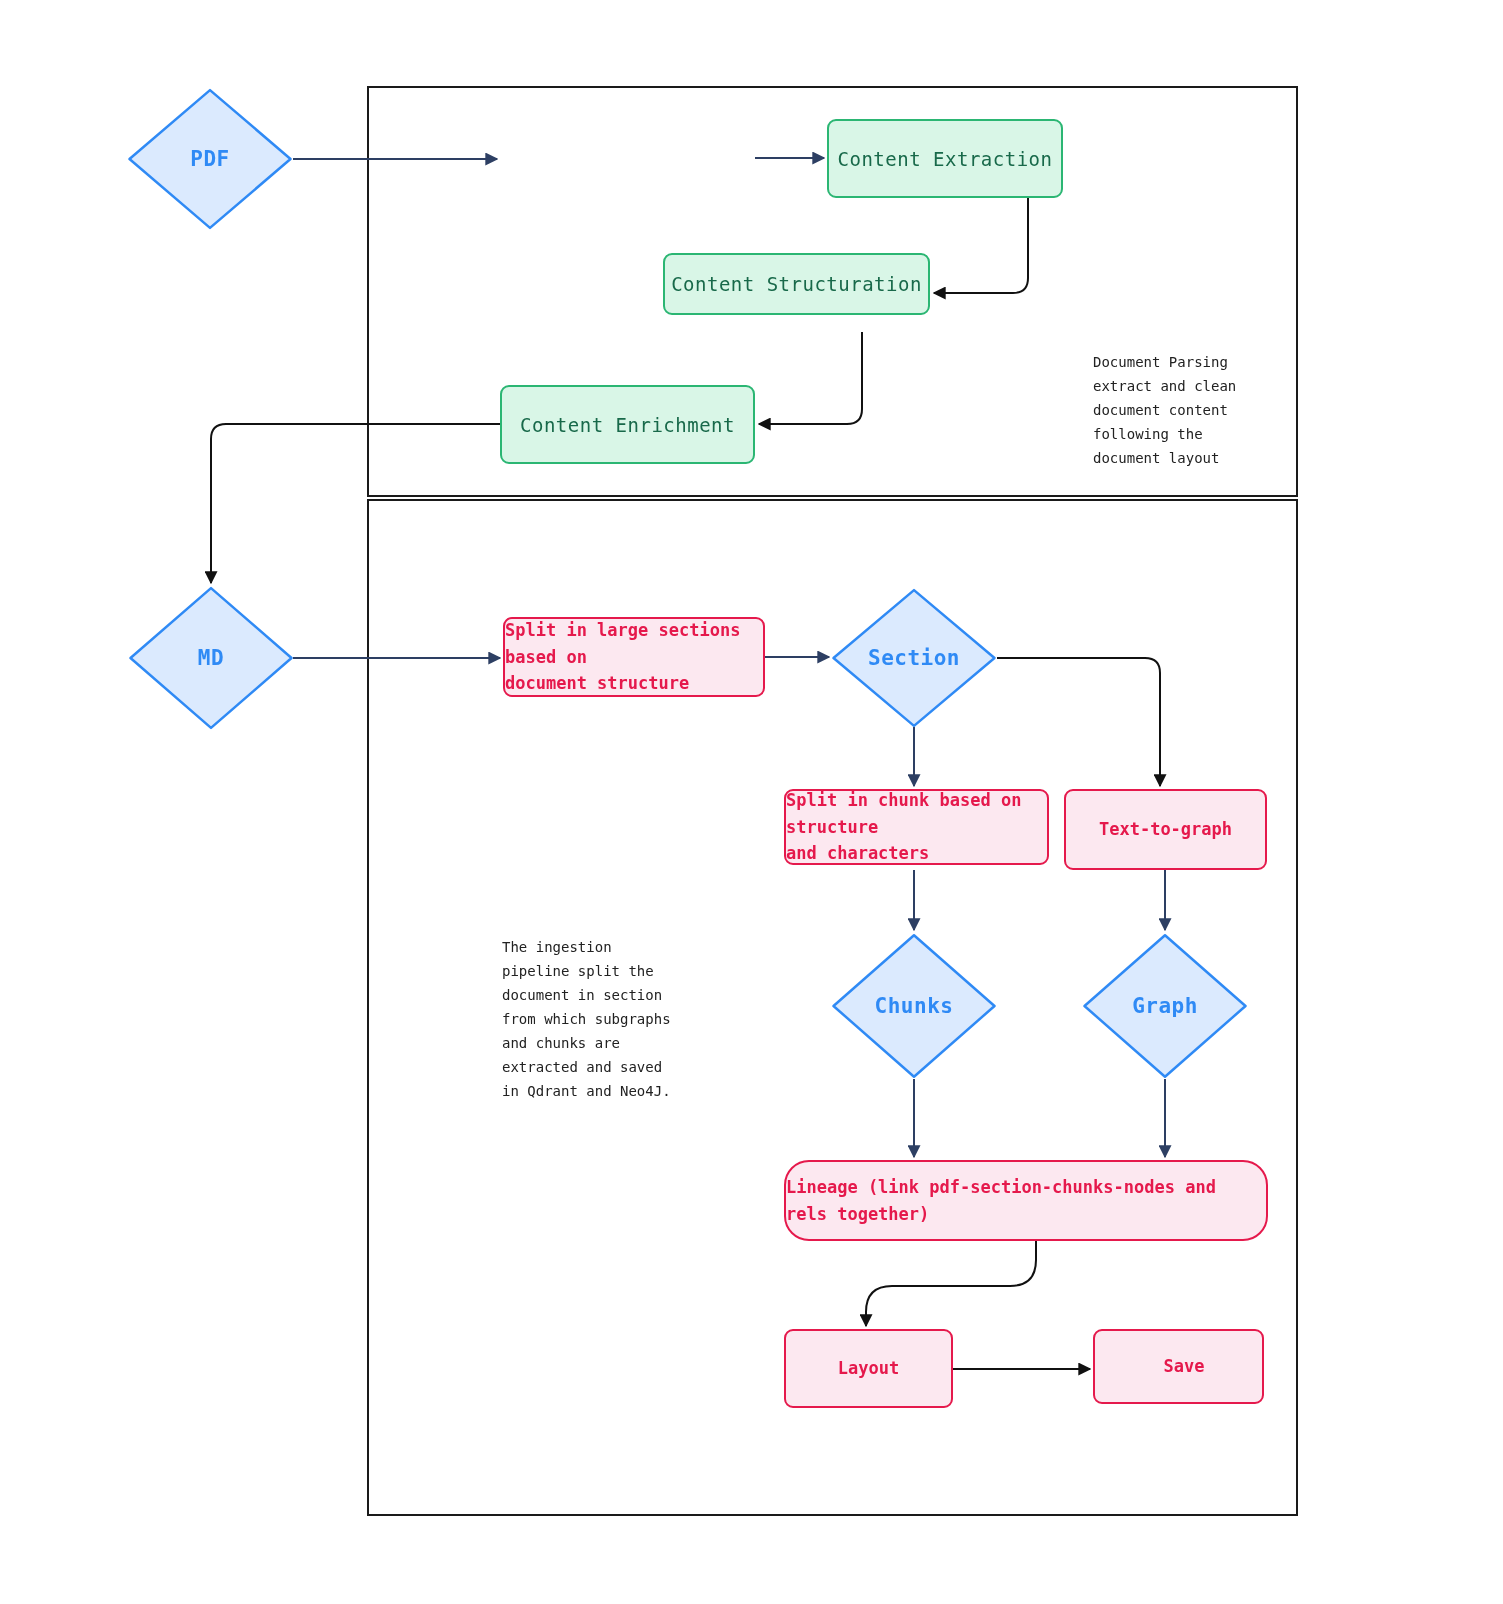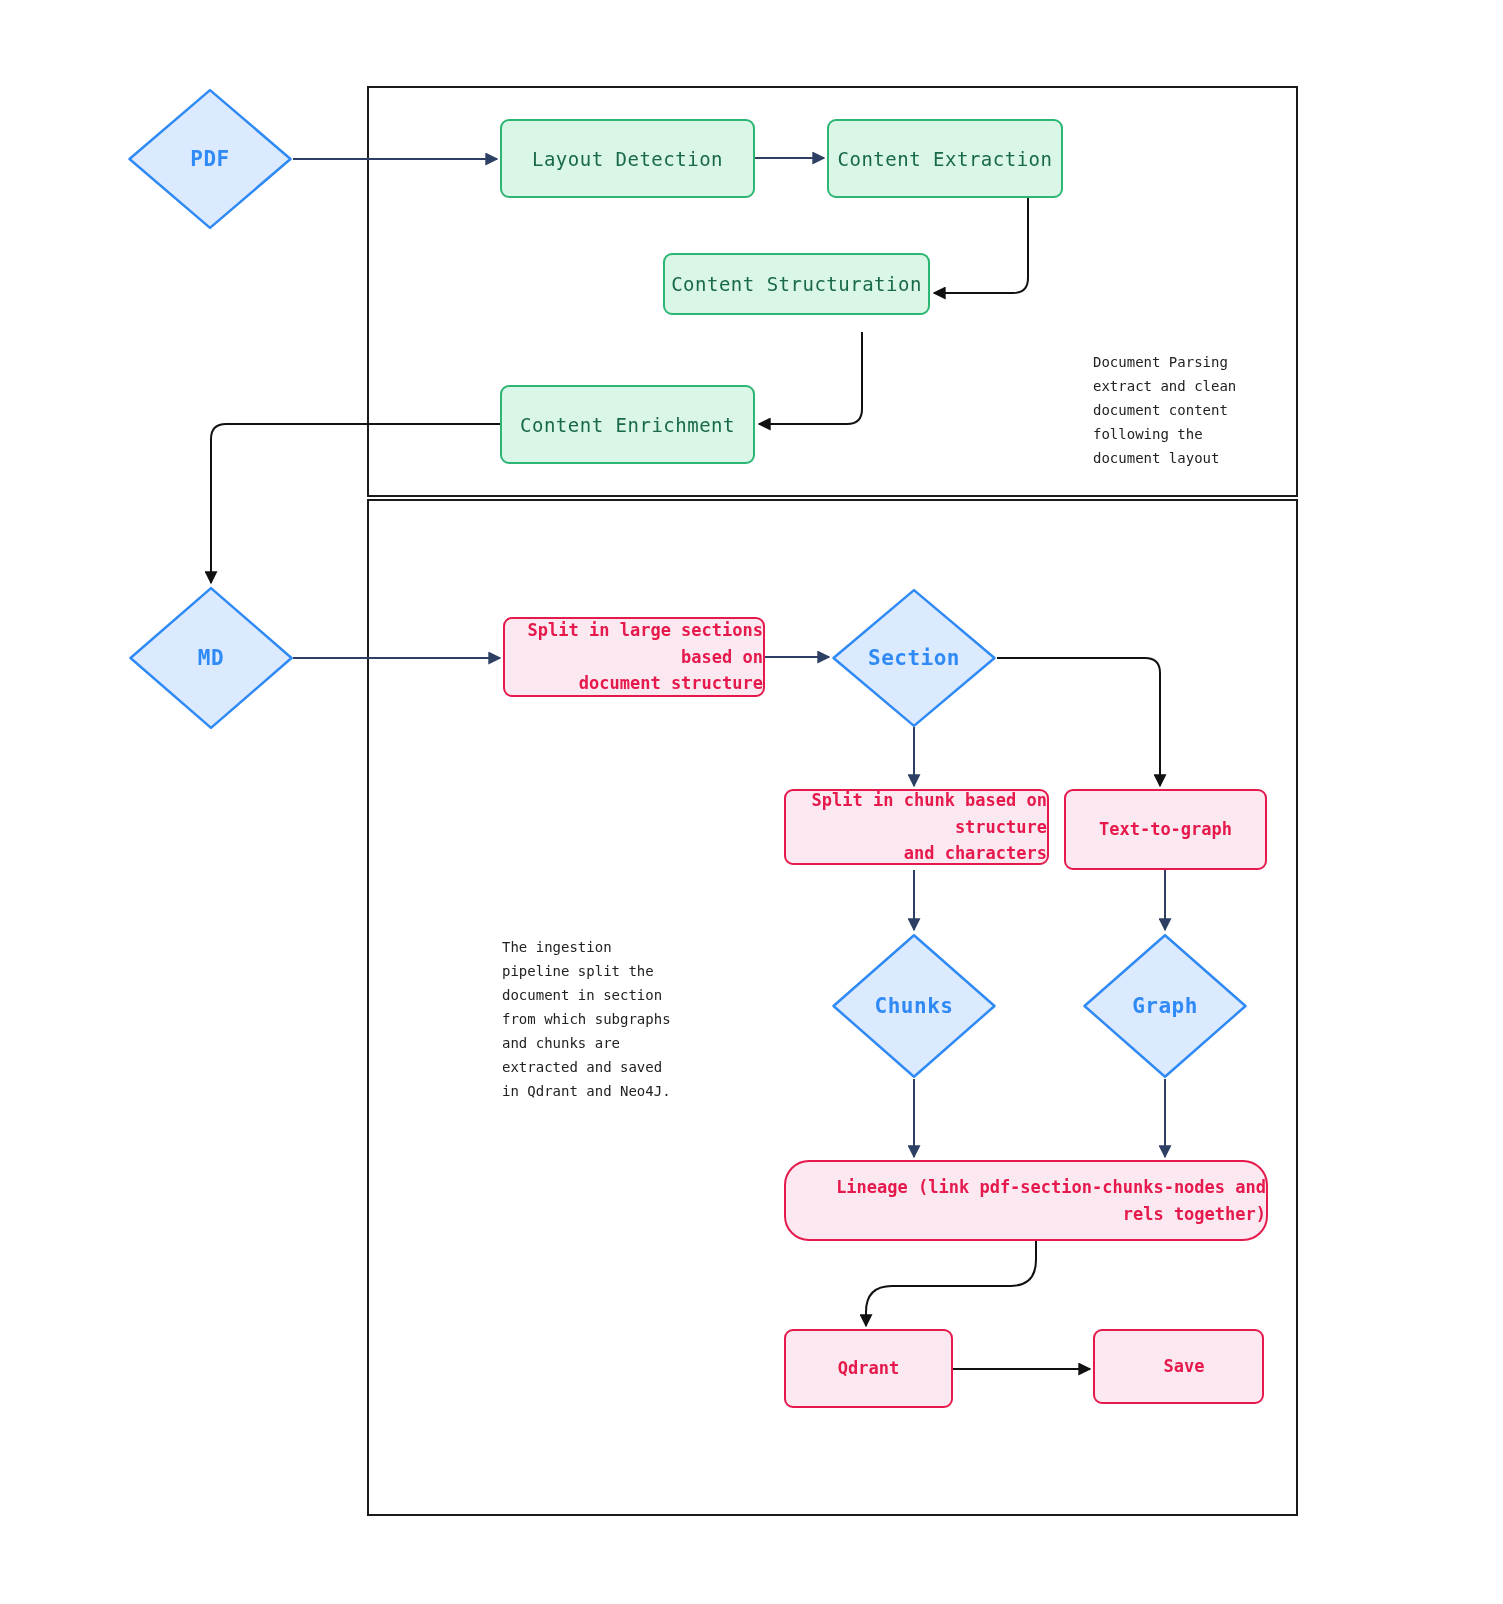--- a/index.html
+++ b/index.html
@@ -4,21 +4,21 @@
 <style>
   html,body{margin:0;padding:0;background:#ffffff;}
   .canvas{
     position:relative;width:1503px;height:1604px;background:#ffffff;
     font-family:"DejaVu Sans Mono", monospace;overflow:hidden;
   }
   .container-box{
     position:absolute;background:#ffffff;border:2px solid #1a1a1a;box-sizing:border-box;
   }
   .arrows{position:absolute;left:0;top:0;width:1503px;height:1604px;z-index:2;}
-  .node{position:absolute;box-sizing:border-box;z-index:3;display:flex;align-items:center;justify-content:center;text-align:right;}
+  .node{position:absolute;box-sizing:border-box;z-index:3;display:flex;align-items:center;justify-content:center;text-align:left;}
   .rect-node{border-radius:9px;border:2px solid;}
   .green-node{background:#d9f6e7;border-color:#2bb673;}
   .green-node .lbl{color:#18694a;font-size:19px;letter-spacing:.5px;}
   .pink-node{background:#fce8f0;border-color:#e5194c;}
   .pink-node .lbl{color:#e5194c;font-size:17px;font-weight:600;line-height:1.55;white-space:pre-line;}
   .diamond{background:transparent;border:none;}
   .diamond svg{position:absolute;left:0;top:0;width:100%;height:100%;}
   .diamond .lbl{position:relative;color:#2f8af5;font-size:21px;font-weight:700;letter-spacing:.5px;}
   .note{
     position:absolute;z-index:3;color:#222222;font-size:14px;line-height:24px;
@@ -91,23 +91,20 @@
     <span class="lbl">Chunks</span>
   </div>
 
   <div class="node diamond" style="left:1082px;top:933px;width:166px;height:146px;">
     <svg viewBox="0 0 100 100" preserveAspectRatio="none">
       <polygon points="50,1.5 98.5,50 50,98.5 1.5,50" fill="#dbeafe" stroke="#2f8af5" stroke-width="2.5" stroke-linejoin="round" vector-effect="non-scaling-stroke"></polygon>
     </svg>
     <span class="lbl">Graph</span>
   </div>
 
-  <div class="node rect-node green-node" style="left:500px;top:119px;width:255px;height:79px;">
-    <span class="lbl">Layout Detection</span>
-  </div>
 
   <div class="node rect-node green-node" style="left:827px;top:119px;width:236px;height:79px;">
     <span class="lbl">Content Extraction</span>
   </div>
 
   <div class="node rect-node green-node" style="left:663px;top:253px;width:267px;height:62px;">
     <span class="lbl">Content Structuration</span>
   </div>
 
   <div class="node rect-node green-node" style="left:500px;top:385px;width:255px;height:79px;">
@@ -126,21 +123,21 @@
 
   <div class="node rect-node pink-node" style="left:1064px;top:789px;width:203px;height:81px;">
     <span class="lbl">Text-to-graph</span>
   </div>
 
   <div class="node rect-node pink-node" style="left:784px;top:1160px;width:484px;height:81px;border-radius:25px;">
     <span class="lbl">Lineage (link pdf-section-chunks-nodes and rels together)</span>
   </div>
 
   <div class="node rect-node pink-node" style="left:784px;top:1329px;width:169px;height:79px;">
-    <span class="lbl">Qdrant</span>
+    <span class="lbl">Layout</span>
   </div>
 
   <div class="node rect-node pink-node" style="left:1093px;top:1329px;width:171px;height:75px;padding-left:11px;">
     <span class="lbl">Save</span>
   </div>
 
   <div class="note" style="left:1093px;top:350px;width:200px;">Document Parsing
 extract and clean
 document content
 following the

